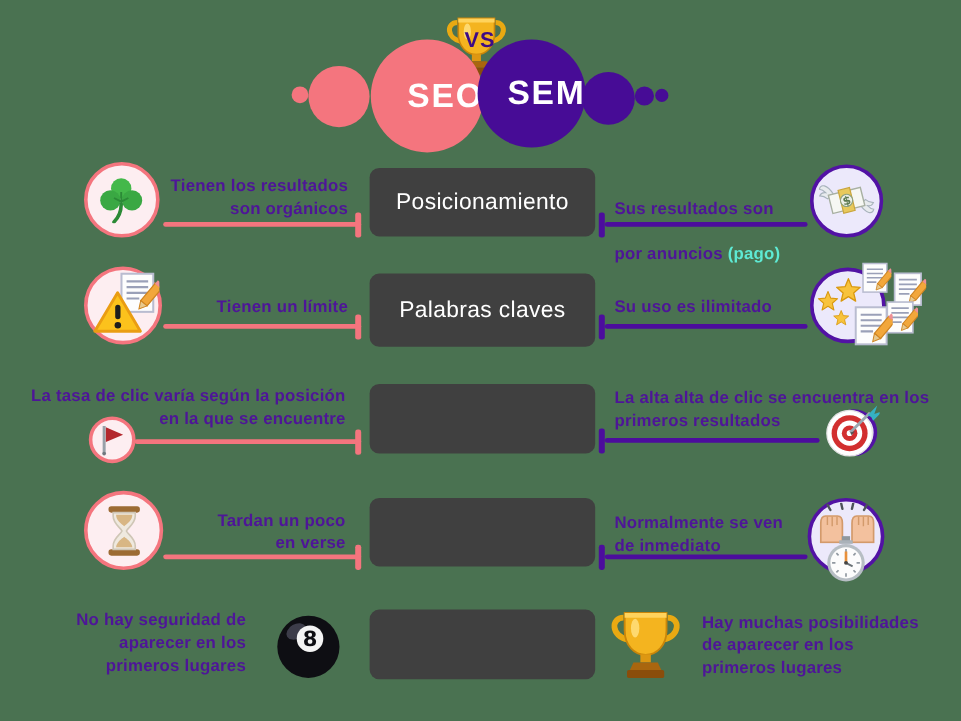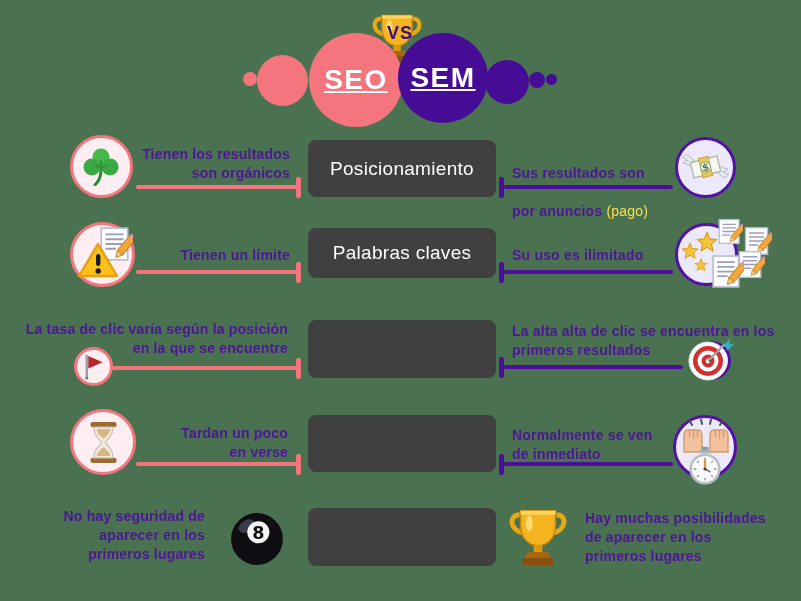--- a/index.html
+++ b/index.html
@@ -1,21 +1,21 @@
 <!DOCTYPE html>
 <html><head>
 <meta charset="utf-8">
 <style>
   html,body{margin:0;padding:0;background:#4a7251;}
   .stage{position:relative;width:801px;height:601px;background:#4a7251;overflow:hidden;
          font-family:"Liberation Sans",sans-serif;}
   .abs{position:absolute;}
   .circ{position:absolute;border-radius:50%;}
-  .bigc{display:flex;align-items:center;justify-content:center;color:#fff;font-weight:bold;
-        font-size:28px;letter-spacing:1.5px;text-decoration:underline;}
+  .bigc{display:flex;align-items:center;justify-content:flex-end;color:#fff;font-weight:bold;
+        font-size:28px;letter-spacing:1.5px;}
   .ic-pink{background:#fdeef1;border:3px solid #f4757e;box-sizing:border-box;}
   .ic-purp{background:#ece9fb;border:3px solid #5212a4;box-sizing:border-box;}
   .box{position:absolute;left:308px;width:188px;background:#404040;border-radius:8px;
        display:flex;align-items:center;justify-content:center;color:#ffffff;
        font-weight:normal;font-size:19px;letter-spacing:.3px;}
   .lbl{position:absolute;color:#4e1598;font-weight:bold;font-size:14px;line-height:19px;
        white-space:pre-line;letter-spacing:.2px;}
   .ra{text-align:right;}
   .hl{position:absolute;height:4px;border-radius:2px;}
   .cap{position:absolute;width:5px;height:21px;border-radius:2px;}
@@ -154,39 +154,39 @@
   <div class="cap pk" style="left:296px;top:177px"></div>
 
   <div class="box" style="top:140px;height:57px">
     <span>Posicionamiento</span>
   </div>
 
   <div class="cap pp" style="left:499px;top:177px"></div>
   <div class="hl pp" style="left:504px;top:185px;width:169px"></div>
   <div class="lbl" style="left:512px;top:145px">
     <div>Sus resultados son</div>
-    <div><span>por anuncios </span><span style="font-weight:400;color:#fde047">(pago)</span></div>
+    <div><span>por anuncios </span><span style="font-weight:700;color:#5eead4">(pago)</span></div>
   </div>
   <div class="circ ic-purp" style="left:675px;top:137px;width:61px;height:61px"></div>
   <svg class="abs" style="left:682px;top:148px" width="47" height="38">
       <use href="#sym-money"></use>
     </svg>
 
   <div class="circ ic-pink" style="left:70px;top:222px;width:65px;height:65px"></div>
   <svg class="abs" style="left:97px;top:226px" width="36" height="36">
       <use href="#sym-memo"></use>
     </svg>
   <svg class="abs" style="left:77px;top:242px" width="42" height="37">
       <use href="#sym-warning"></use>
     </svg>
   <div class="lbl ra" style="right:511px;top:246px">Tienen un límite</div>
   <div class="hl pk" style="left:136px;top:270px;width:165px"></div>
   <div class="cap pk" style="left:296px;top:262px"></div>
 
-  <div class="box" style="top:228px;height:50px">
+  <div class="box" style="top:228px;height:61px">
     <span>Palabras claves</span>
   </div>
 
   <div class="cap pp" style="left:499px;top:262px"></div>
   <div class="hl pp" style="left:504px;top:270px;width:169px"></div>
   <div class="lbl" style="left:512px;top:246px">Su uso es ilimitado</div>
   <div class="circ ic-purp" style="left:675px;top:223px;width:63px;height:63px"></div>
   <svg class="abs" style="left:696px;top:231px" width="22" height="22">
       <use href="#sym-star"></use>
     </svg>

